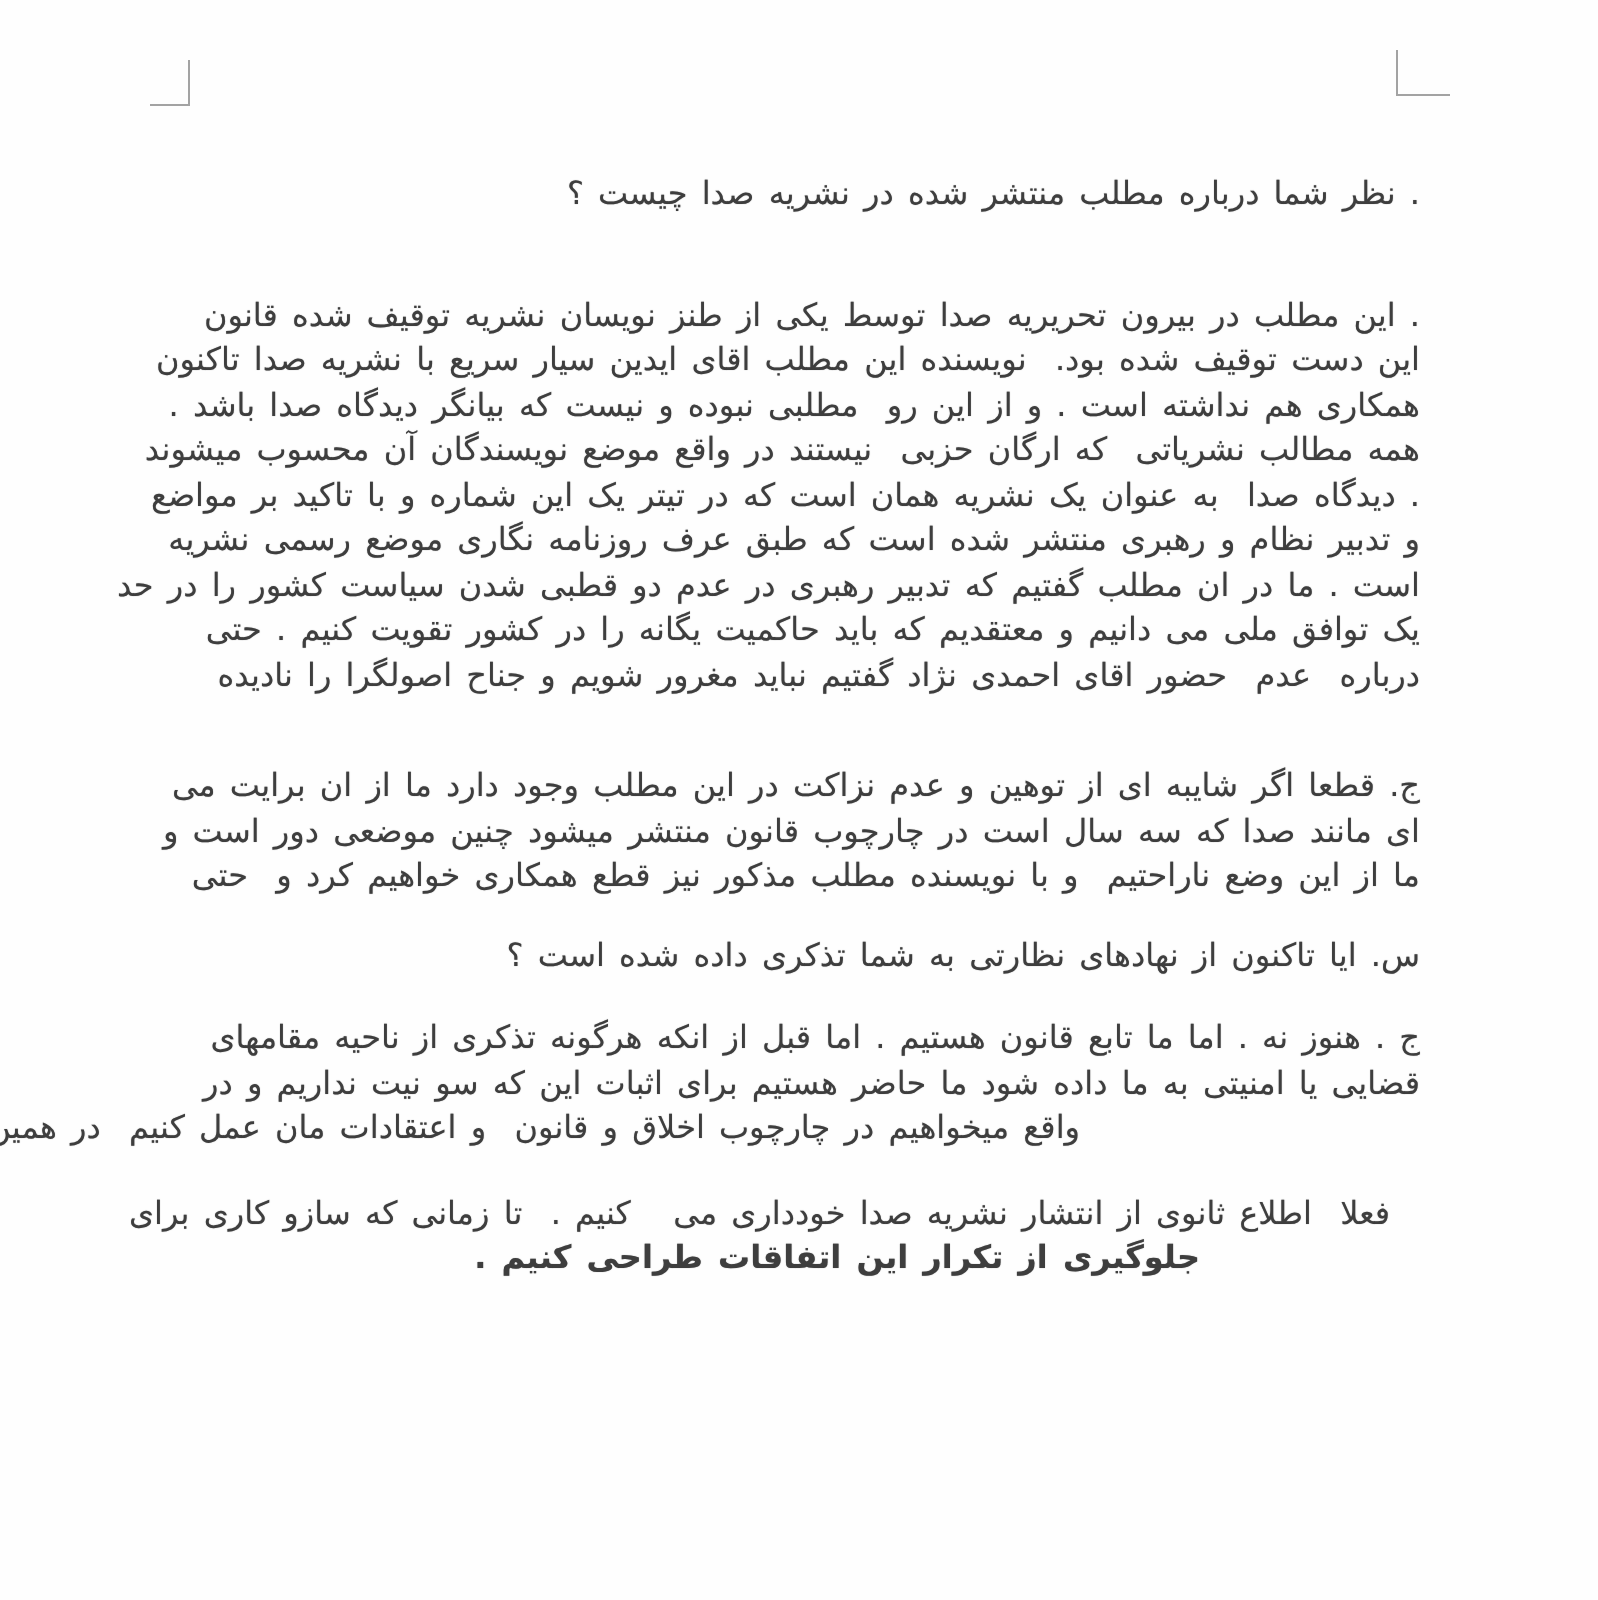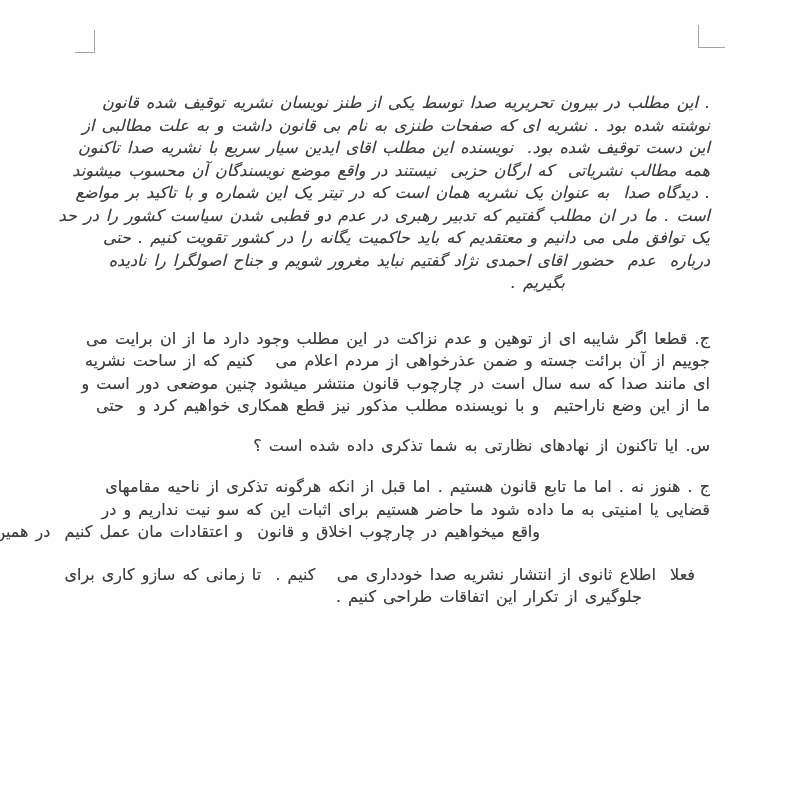--- a/index.html
+++ b/index.html
@@ -36,57 +36,59 @@
   .line{
     white-space:pre;
     text-align:right;
     font-size:16px;
     line-height:22.5px;
     word-spacing:2px;
     letter-spacing:0px;
     text-shadow:0 0 0.5px rgba(62,62,62,0.55);
   }
   
-  .b1{margin-top:6px;font-style:italic;}
+  .b1{margin-top:38px;}
   .b2{margin-top:20px;}
   .b3{margin-top:33px;}
   .b4{margin-top:17px;}
   .b5{margin-top:19px;}
   .b6{margin-top:18px;}
 </style>
 </head>
 <body>
 
 <div class="page">
   <div class="crop-mark left"></div>
   <div class="crop-mark right"></div>
   <div class="content">
+      <div class="block b0">
+        <div class="line">. نظر شما درباره مطلب منتشر شده در نشریه صدا چیست ؟</div>
+      </div>
       <div class="block b1">
         <div class="line">. این مطلب در بیرون تحریریه صدا توسط یکی از طنز نویسان نشریه توقیف شده قانون</div>
-        <div class="line">نوشته شده بود . نشریه ای که صفحات طنزی به نام بی قانون داشت و به علت مطالبی از</div>
         <div class="line">این دست توقیف شده بود.  نویسنده این مطلب اقای ایدین سیار سریع با نشریه صدا تاکنون</div>
+        <div class="line">همکاری هم نداشته است . و از این رو  مطلبی نبوده و نیست که بیانگر دیدگاه صدا باشد .</div>
         <div class="line">همه مطالب نشریاتی  که ارگان حزبی  نیستند در واقع موضع نویسندگان آن محسوب میشوند</div>
         <div class="line">. دیدگاه صدا  به عنوان یک نشریه همان است که در تیتر یک این شماره و با تاکید بر مواضع</div>
+        <div class="line">و تدبیر نظام و رهبری منتشر شده است که طبق عرف روزنامه نگاری موضع رسمی نشریه</div>
         <div class="line">است . ما در ان مطلب گفتیم که تدبیر رهبری در عدم دو قطبی شدن سیاست کشور را در حد</div>
         <div class="line">یک توافق ملی می دانیم و معتقدیم که باید حاکمیت یگانه را در کشور تقویت کنیم . حتی</div>
         <div class="line">درباره  عدم  حضور اقای احمدی نژاد گفتیم نباید مغرور شویم و جناح اصولگرا را نادیده</div>
-        <div class="line" style="margin-right: 145px;">بگیریم .</div>
       </div>
       <div class="block b3">
         <div class="line">ج. قطعا اگر شایبه ای از توهین و عدم نزاکت در این مطلب وجود دارد ما از ان برایت می</div>
-        <div class="line">جوییم از آن برائت جسته و ضمن عذرخواهی از مردم اعلام می   کنیم که از ساحت نشریه</div>
         <div class="line">ای مانند صدا که سه سال است در چارچوب قانون منتشر میشود چنین موضعی دور است و</div>
         <div class="line">ما از این وضع ناراحتیم  و با نویسنده مطلب مذکور نیز قطع همکاری خواهیم کرد و  حتی</div>
       </div>
       <div class="block b4">
         <div class="line">س. ایا تاکنون از نهادهای نظارتی به شما تذکری داده شده است ؟</div>
       </div>
       <div class="block b5">
         <div class="line">ج . هنوز نه . اما ما تابع قانون هستیم . اما قبل از انکه هرگونه تذکری از ناحیه مقامهای</div>
         <div class="line">قضایی یا امنیتی به ما داده شود ما حاضر هستیم برای اثبات این که سو نیت نداریم و در</div>
         <div class="line" style="margin-right: 170px;">واقع میخواهیم در چارچوب اخلاق و قانون  و اعتقادات مان عمل کنیم  در همین راستا</div>
       </div>
       <div class="block b6">
         <div class="line" style="margin-right: 15px; margin-top: 20px;">فعلا  اطلاع ثانوی از انتشار نشریه صدا خودداری می   کنیم .  تا زمانی که سازو کاری برای</div>
-        <div class="line" style="margin-right: 68px;">جلوگیری از تکرار این اتفاقات طراحی کنیم .</div>
+        <div class="line" style="margin-right: 110px; font-weight: bold;">جلوگیری از تکرار این اتفاقات طراحی کنیم .</div>
       </div>
     </div>
 </div>
 
 </body></html>

